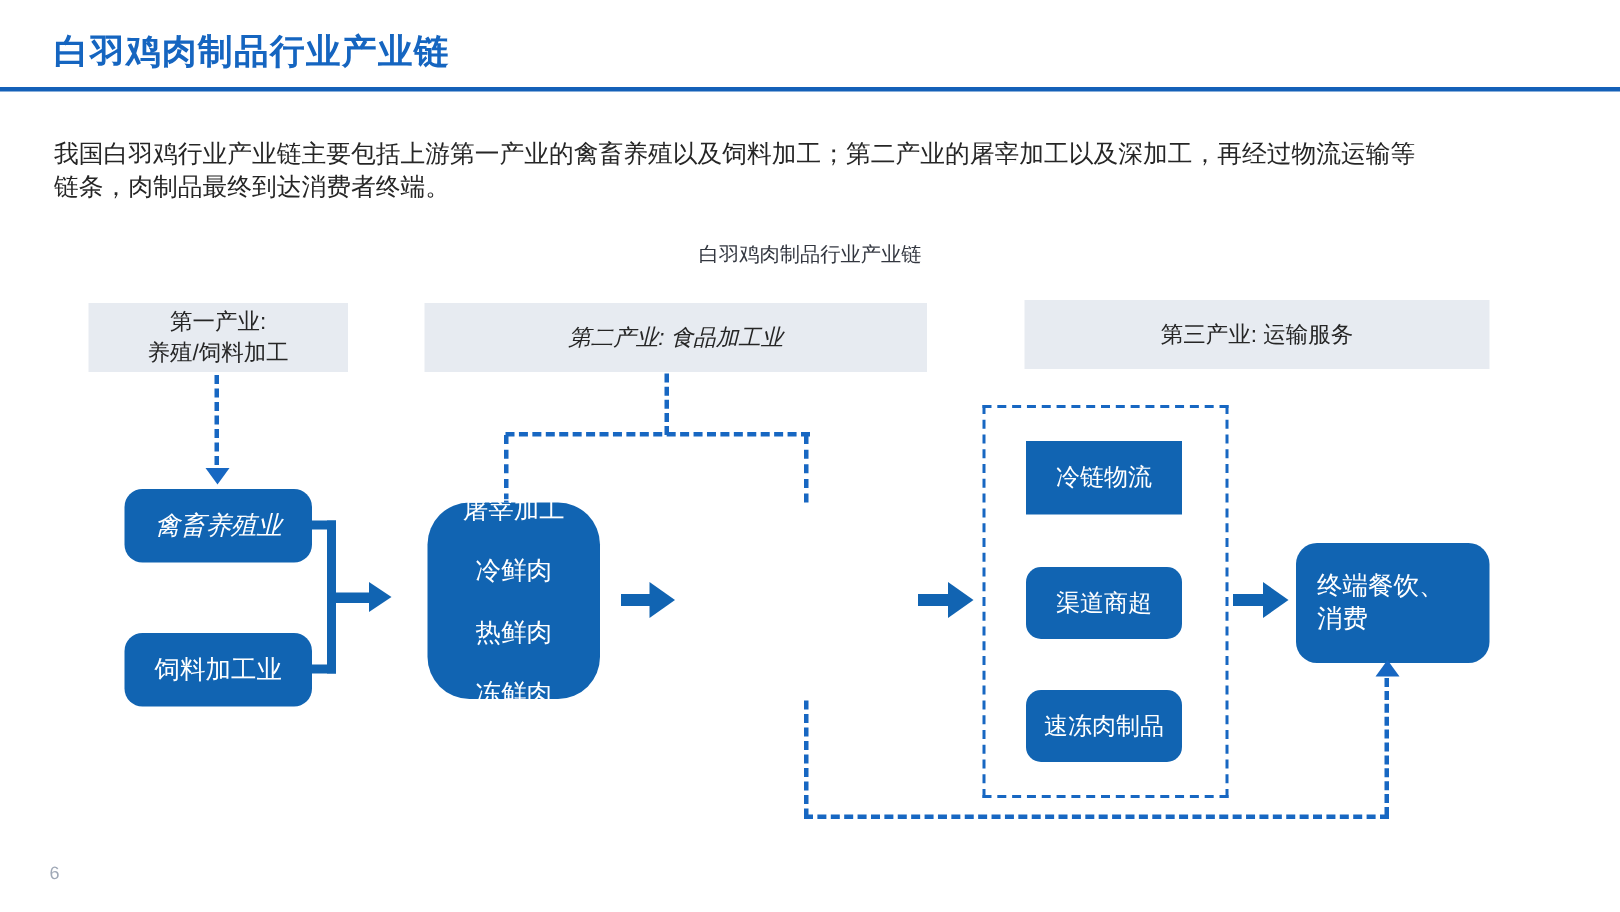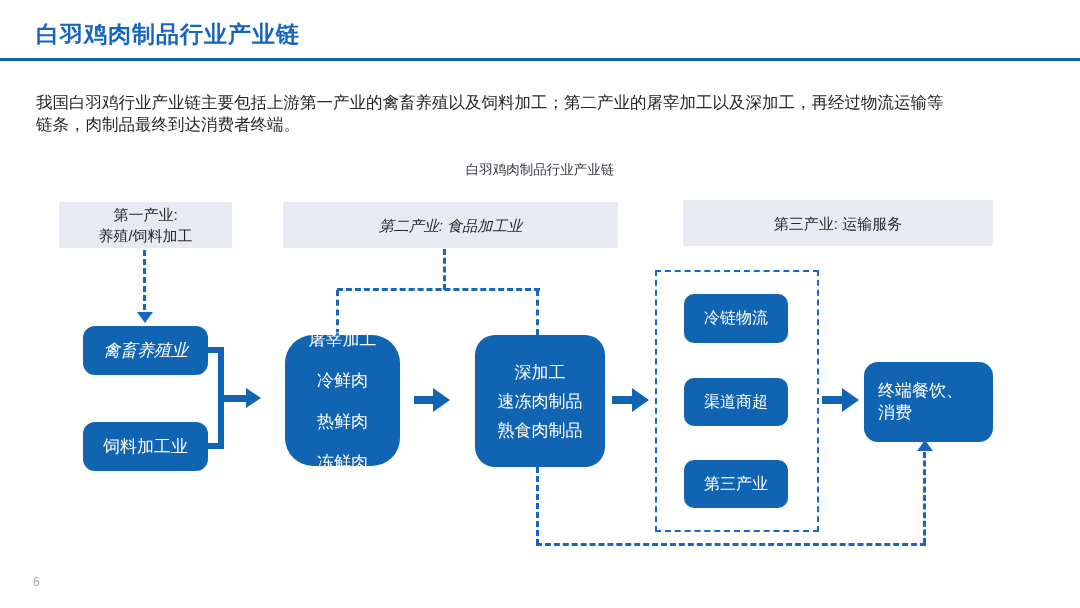--- a/index.html
+++ b/index.html
@@ -91,34 +91,31 @@
 
   <div class="abs dash-v" style="left:443px;top:249px;height:41px;"></div>
   <div class="abs dash-h" style="left:337px;top:288px;width:203px;"></div>
   <div class="abs dash-v" style="left:336px;top:290px;height:45px;"></div>
   <div class="abs dash-v" style="left:536px;top:290px;height:45px;"></div>
 
   <div class="abs node pre" style="left:285px;top:335px;width:115px;height:131px;border-radius:28px;line-height:41px;">屠宰加工
 冷鲜肉
 热鲜肉
 冻鲜肉</div>
-  <div class="abs node pre" style="left:475px;top:335px;width:130px;height:132px;border-radius:20px;line-height:29px;">深加工
-速冻肉制品
-熟食肉制品</div>
 
   <div class="abs solid" style="left:414px;top:396px;width:20px;height:8px;"></div>
   <div class="abs head-right" style="left:433px;top:388px;"></div>
 
   <div class="abs solid" style="left:612px;top:396px;width:21px;height:8px;"></div>
   <div class="abs head-right" style="left:632px;top:388px;"></div>
 
   <div class="abs dash-box" style="left:655px;top:270px;width:160px;height:258px;"></div>
-  <div class="abs node" style="left:684px;top:294px;width:104px;height:49px;border-radius:10px;font-size:16px;">冷链物流</div>
+  <div class="abs node" style="left:684px;top:294px;width:104px;height:49px;border-radius:0;font-size:16px;">冷链物流</div>
   <div class="abs node" style="left:684px;top:378px;width:104px;height:48px;border-radius:10px;font-size:16px;">渠道商超</div>
-  <div class="abs node" style="left:684px;top:460px;width:104px;height:48px;border-radius:10px;font-size:16px;">第三产业</div>
+  <div class="abs node" style="left:684px;top:460px;width:104px;height:48px;border-radius:10px;font-size:16px;">速冻肉制品</div>
 
   <div class="abs solid" style="left:822px;top:396px;width:21px;height:8px;"></div>
   <div class="abs head-right" style="left:842px;top:388px;"></div>
 
   <div class="abs node pre" style="left:864px;top:362px;width:129px;height:80px;border-radius:14px;justify-content:flex-start;text-align:left;padding-left:14px;box-sizing:border-box;line-height:22px;">终端餐饮、
 消费</div>
 
   <div class="abs dash-v" style="left:536px;top:467px;height:78px;"></div>
   <div class="abs dash-h" style="left:536px;top:543px;width:390px;"></div>
   <div class="abs dash-v" style="left:923px;top:452px;height:92px;"></div>

